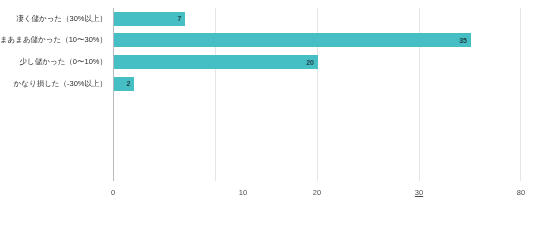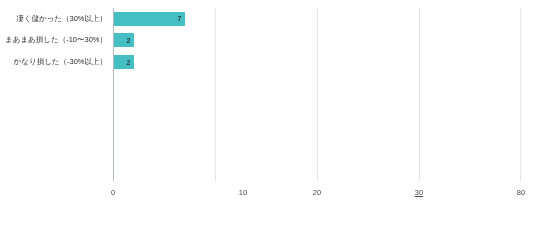--- a/index.html
+++ b/index.html
@@ -133,32 +133,40 @@
 
     <div class="row">
       <div class="cat-label">凄く儲かった（30%以上）</div>
       <div class="bar-wrap">
         <div class="bar" style="width:71.4px;">
           <span class="bar-value">7</span>
         </div>
       </div>
     </div>
 
+    <div class="row">
+      <div class="cat-label">まあまあ儲かった（10〜30%）</div>
+      <div class="bar-wrap">
+        <div class="bar" style="width:357px;">
+          <span class="bar-value">35</span>
+        </div>
+      </div>
+    </div>
+
+    <div class="row">
+      <div class="cat-label">少し儲かった（0〜10%）</div>
+      <div class="bar-wrap">
+        <div class="bar" style="width:204px;">
+          <span class="bar-value">20</span>
+        </div>
+      </div>
+    </div>
 
 
 
-
-    <div class="row">
-      <div class="cat-label">まあまあ損した（-10〜30%）</div>
-      <div class="bar-wrap">
-        <div class="bar" style="width:20.4px;">
-          <span class="bar-value">2</span>
-        </div>
-      </div>
-    </div>
 
     <div class="row">
       <div class="cat-label">かなり損した（-30%以上）</div>
       <div class="bar-wrap">
         <div class="bar" style="width:20.4px;">
           <span class="bar-value">2</span>
         </div>
       </div>
     </div>
 

